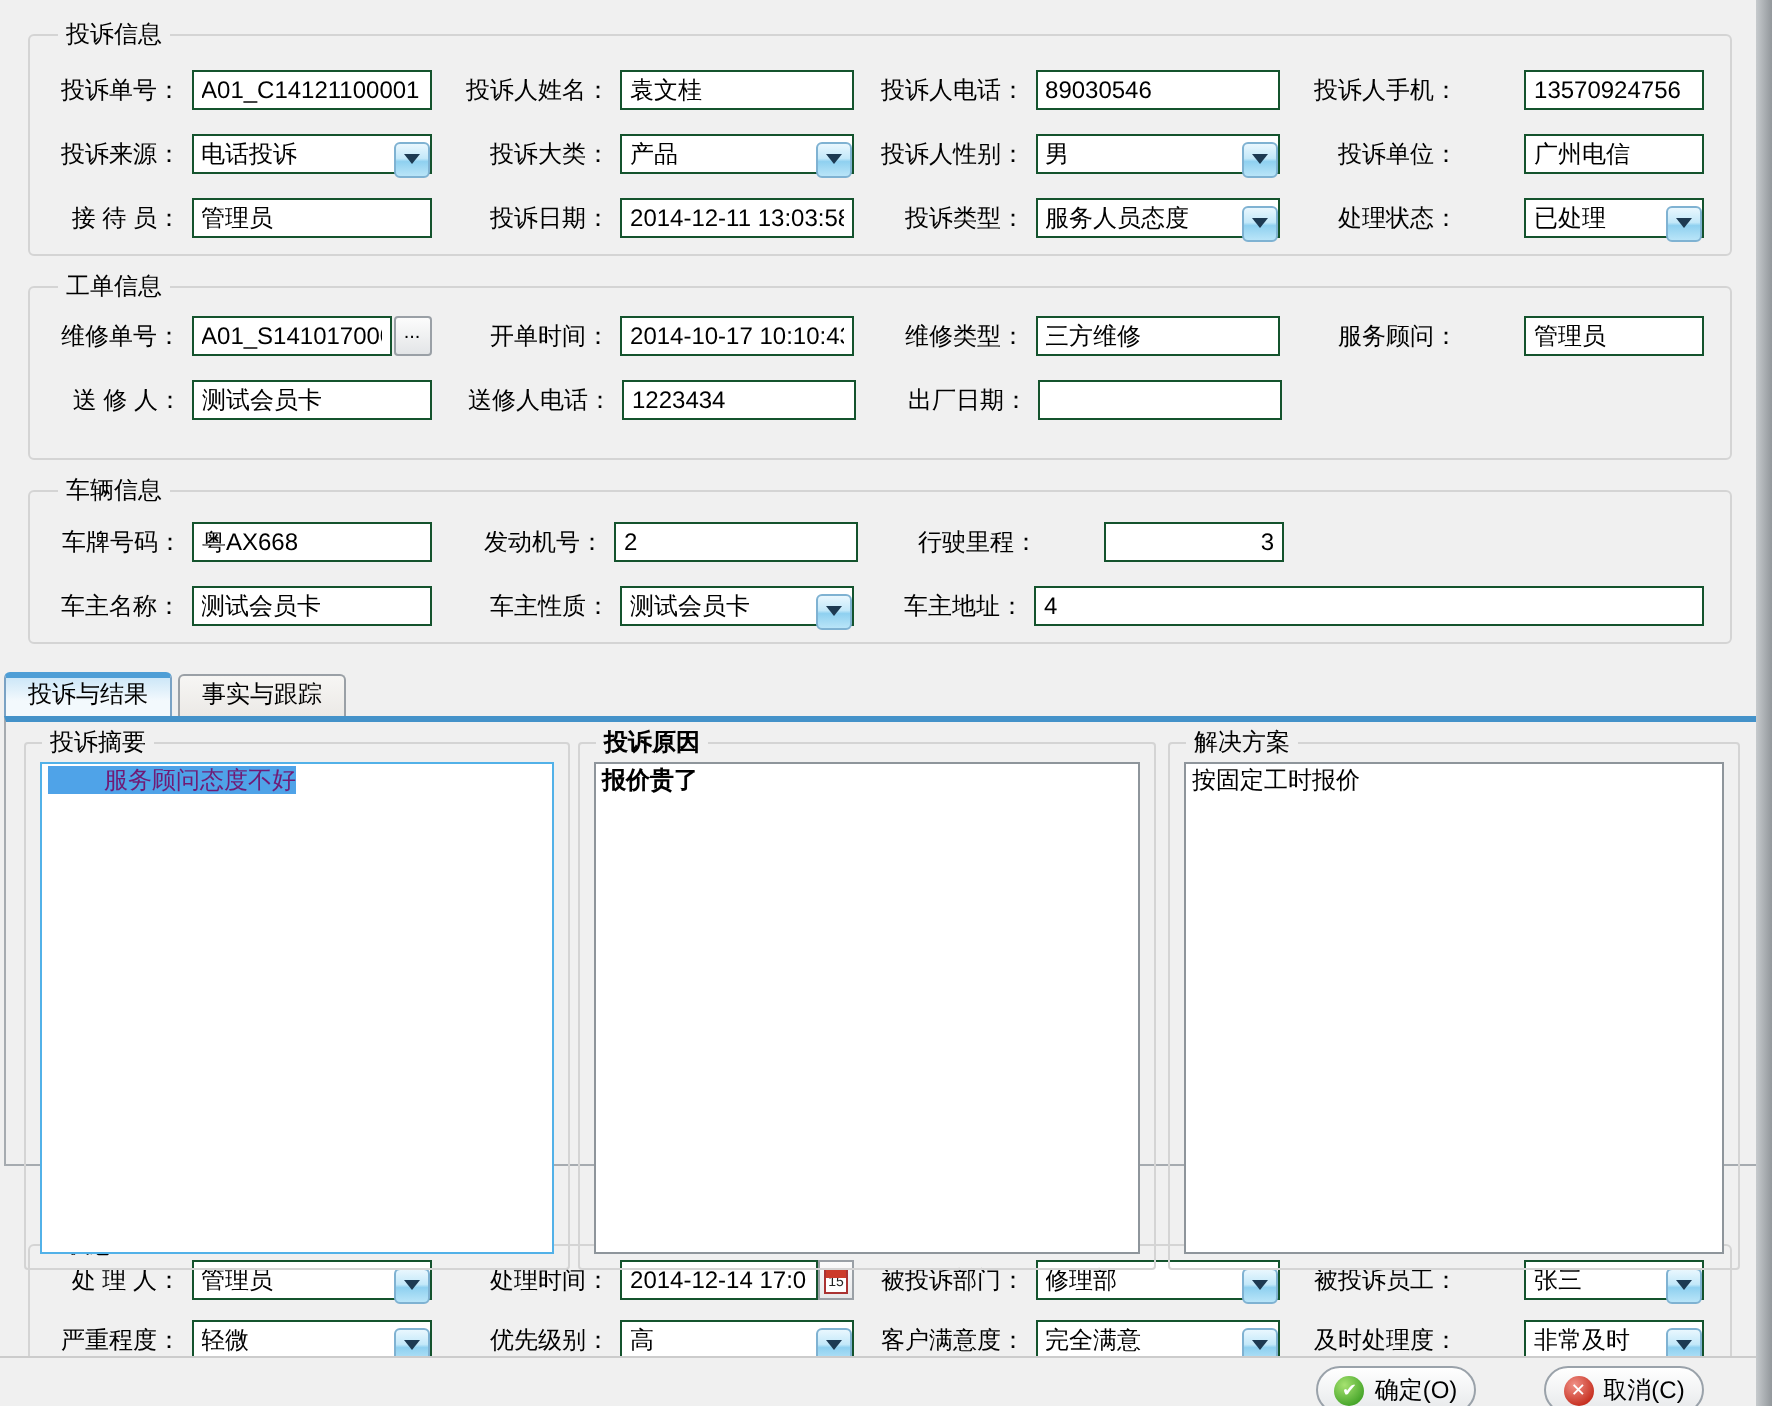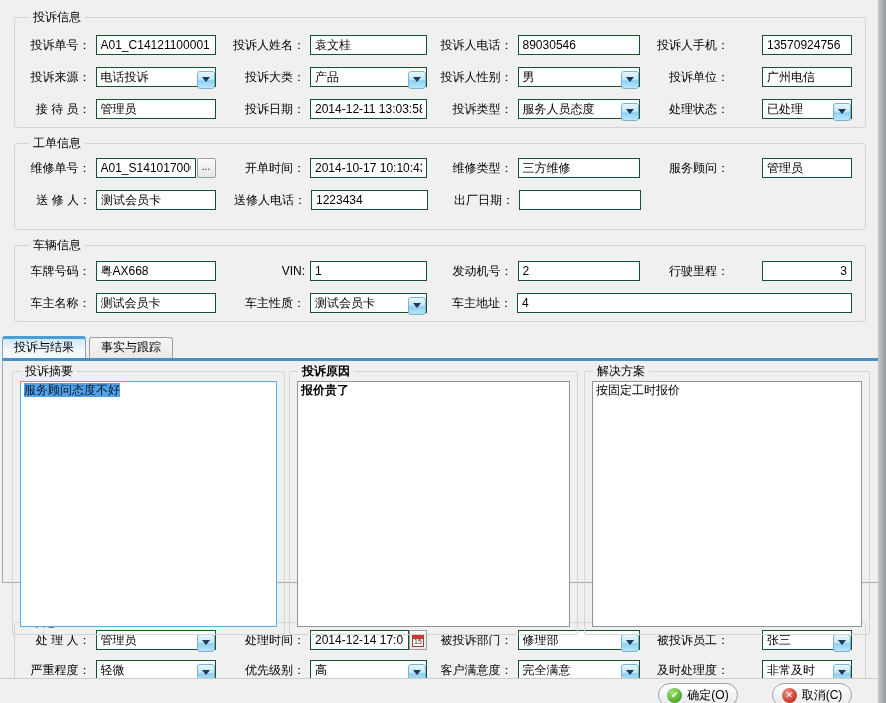--- a/index.html
+++ b/index.html
@@ -62,21 +62,21 @@
          border:1px solid #a6abb0; border-top:3px solid #4492c9; background:#f0f0f0; z-index:1; }
 
   .mgb { position:absolute; top:10px; height:264px; border:1px solid #d4d4d4; border-radius:2px; }
   .mgb .gb-title { left:8px; }
   #mgb-summary { left:9px; width:273px; }
   #mgb-reason  { left:286px; width:289px;font-weight:bold; }
   #mgb-solution{ left:581px; width:286px; }
   .memo { position:absolute; left:7px; right:7px; top:9px; bottom:7px; background:#fff;
           border:1px solid #8e959b; padding:1px 3px; overflow:hidden; line-height:15px; cursor:text; }
   #memo-summary { border-color:#52b1e8; }
-  .sel { background:#4fa3e8; color:#0f172a; }
+  .sel { background:#4fa3e8; color:#701a75;padding-left:28px; }
 
   
   .bottom-bar { position:absolute; left:0; right:0; top:678px; height:25px;
                 border-top:1px solid #cccccc; background:#f0f0f0; }
   .btn { position:absolute; top:4px; width:80px; height:24px; border-radius:12px; border:1px solid #9aa2aa;
          background:linear-gradient(#ffffff,#e6e8ea); display:flex; align-items:center; justify-content:center;
          gap:5px; font-size:12px; cursor:pointer; }
   #btn-ok { left:658px; } #btn-cancel { left:772px; }
   .ic { width:15px; height:15px; border-radius:50%; color:#fff; font-size:9px; line-height:15px;
         text-align:center; flex:none; }
@@ -214,24 +214,20 @@
       </div>
     </div>
   </div>
 
   <div class="gb" id="gb-vehicle">
     <span class="gb-title">车辆信息</span>
     <div class="frow">
       <div class="cell c1">
         <span class="lbl">车牌号码：</span>
         <span class="ctl"><input class="txt" value="粤AX668" style=""></span>
-      </div>
-      <div class="cell c2">
-        <span class="lbl">VIN:</span>
-        <span class="ctl"><input class="txt" value="1" style=""></span>
       </div>
       <div class="cell c3">
         <span class="lbl">发动机号：</span>
         <span class="ctl"><input class="txt" value="2" style=""></span>
       </div>
       <div class="cell c4">
         <span class="lbl">行驶里程：</span>
         <span class="ctl"><input class="txt num" value="3" style=""></span>
       </div>
     </div>

